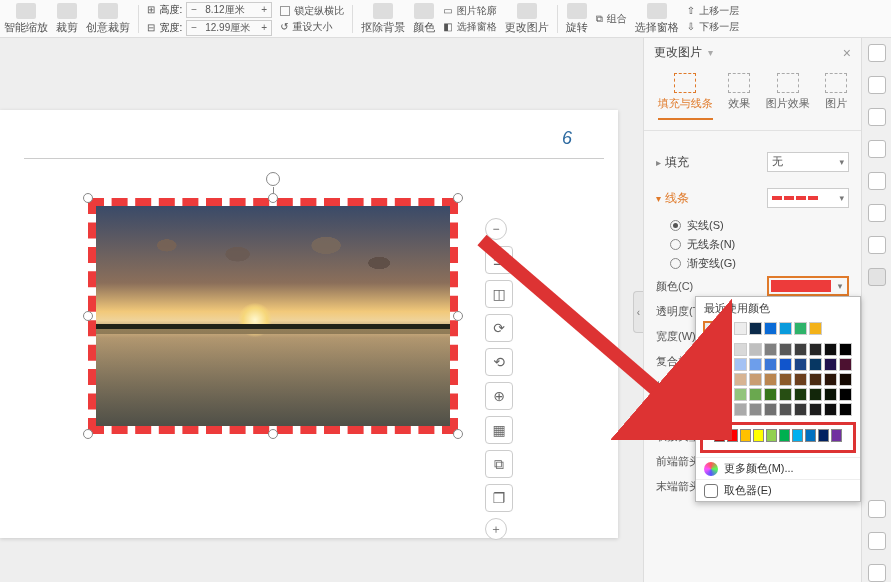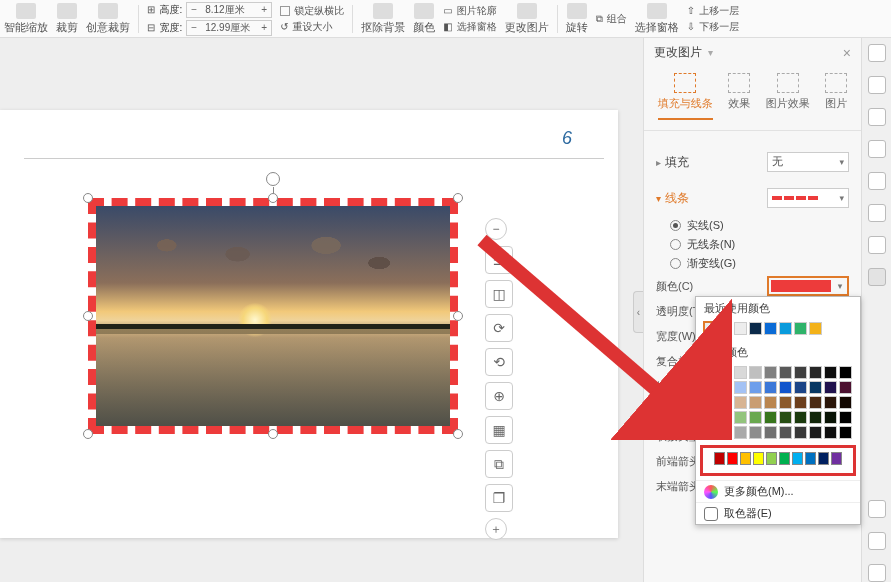--- a/index.html
+++ b/index.html
@@ -381,21 +381,20 @@
   <div class="swatch-row" id="recent-row">
       <div class="swatch sel" style="background: rgb(237, 237, 237);"></div>
       <div class="swatch" style="background: rgb(237, 237, 237);"></div>
       <div class="swatch" style="background: rgb(237, 237, 237);"></div>
       <div class="swatch" style="background: rgb(11, 42, 74);"></div>
       <div class="swatch" style="background: rgb(11, 107, 214);"></div>
       <div class="swatch" style="background: rgb(10, 155, 220);"></div>
       <div class="swatch" style="background: rgb(47, 179, 106);"></div>
       <div class="swatch" style="background: rgb(243, 178, 26);"></div>
     </div>
-  <div class="pop-title">主题颜色</div>
   <div class="theme-grid" id="theme-grid">
       <div class="swatch" style="background: rgb(255, 255, 255);"></div>
       <div class="swatch" style="background: rgb(242, 242, 242);"></div>
       <div class="swatch" style="background: rgb(217, 217, 217);"></div>
       <div class="swatch" style="background: rgb(191, 191, 191);"></div>
       <div class="swatch" style="background: rgb(128, 128, 128);"></div>
       <div class="swatch" style="background: rgb(89, 89, 89);"></div>
       <div class="swatch" style="background: rgb(63, 63, 63);"></div>
       <div class="swatch" style="background: rgb(38, 38, 38);"></div>
       <div class="swatch" style="background: rgb(13, 13, 13);"></div>

